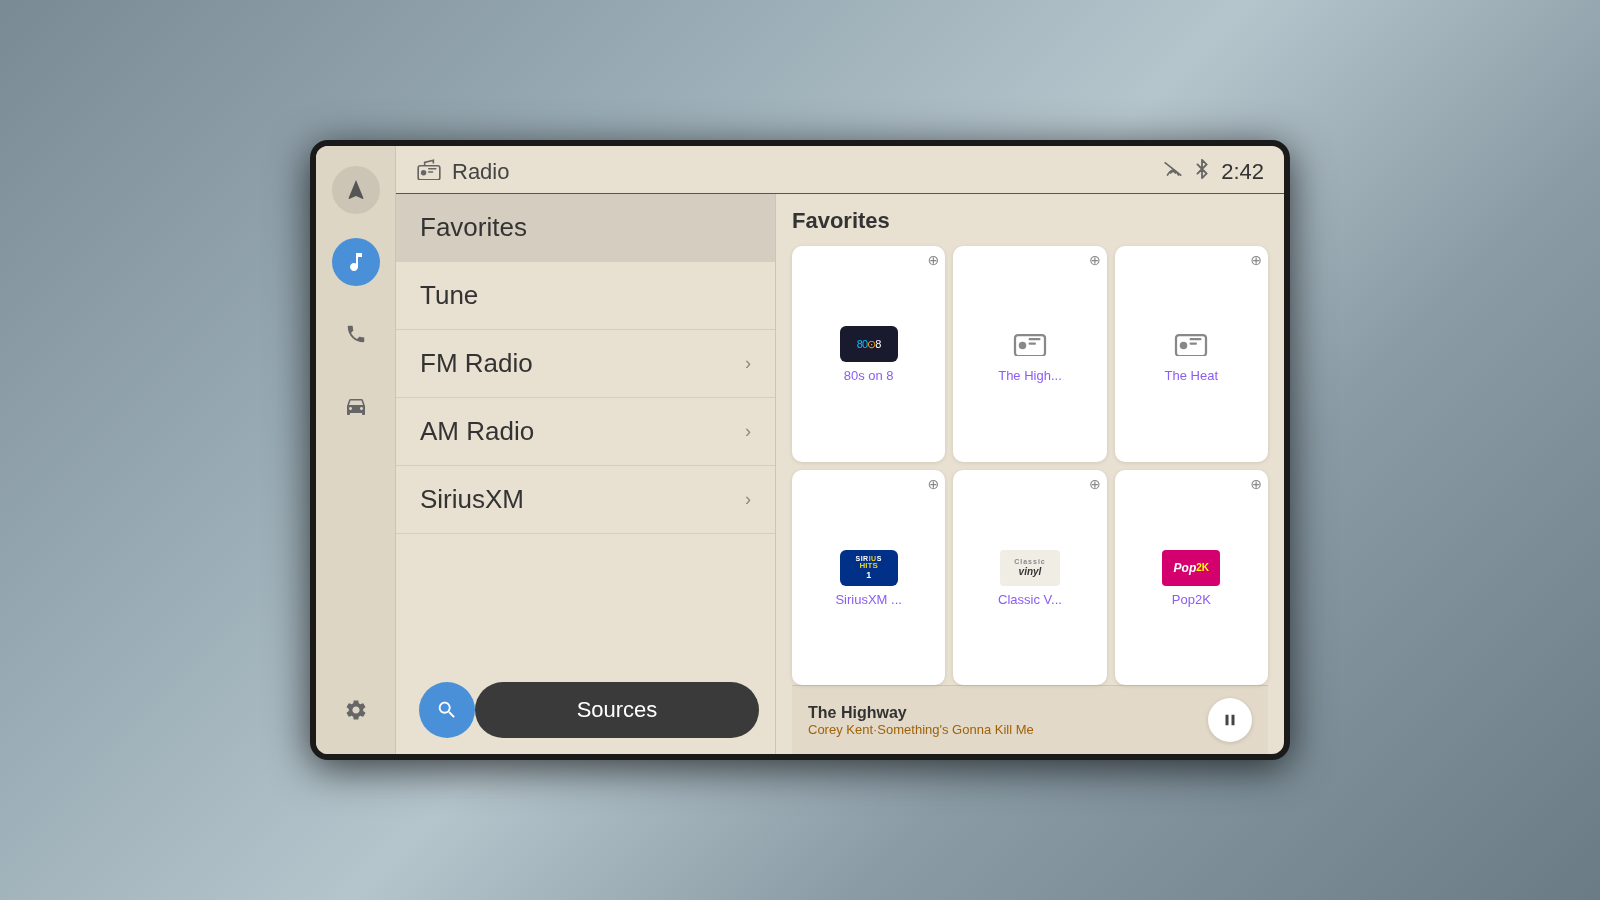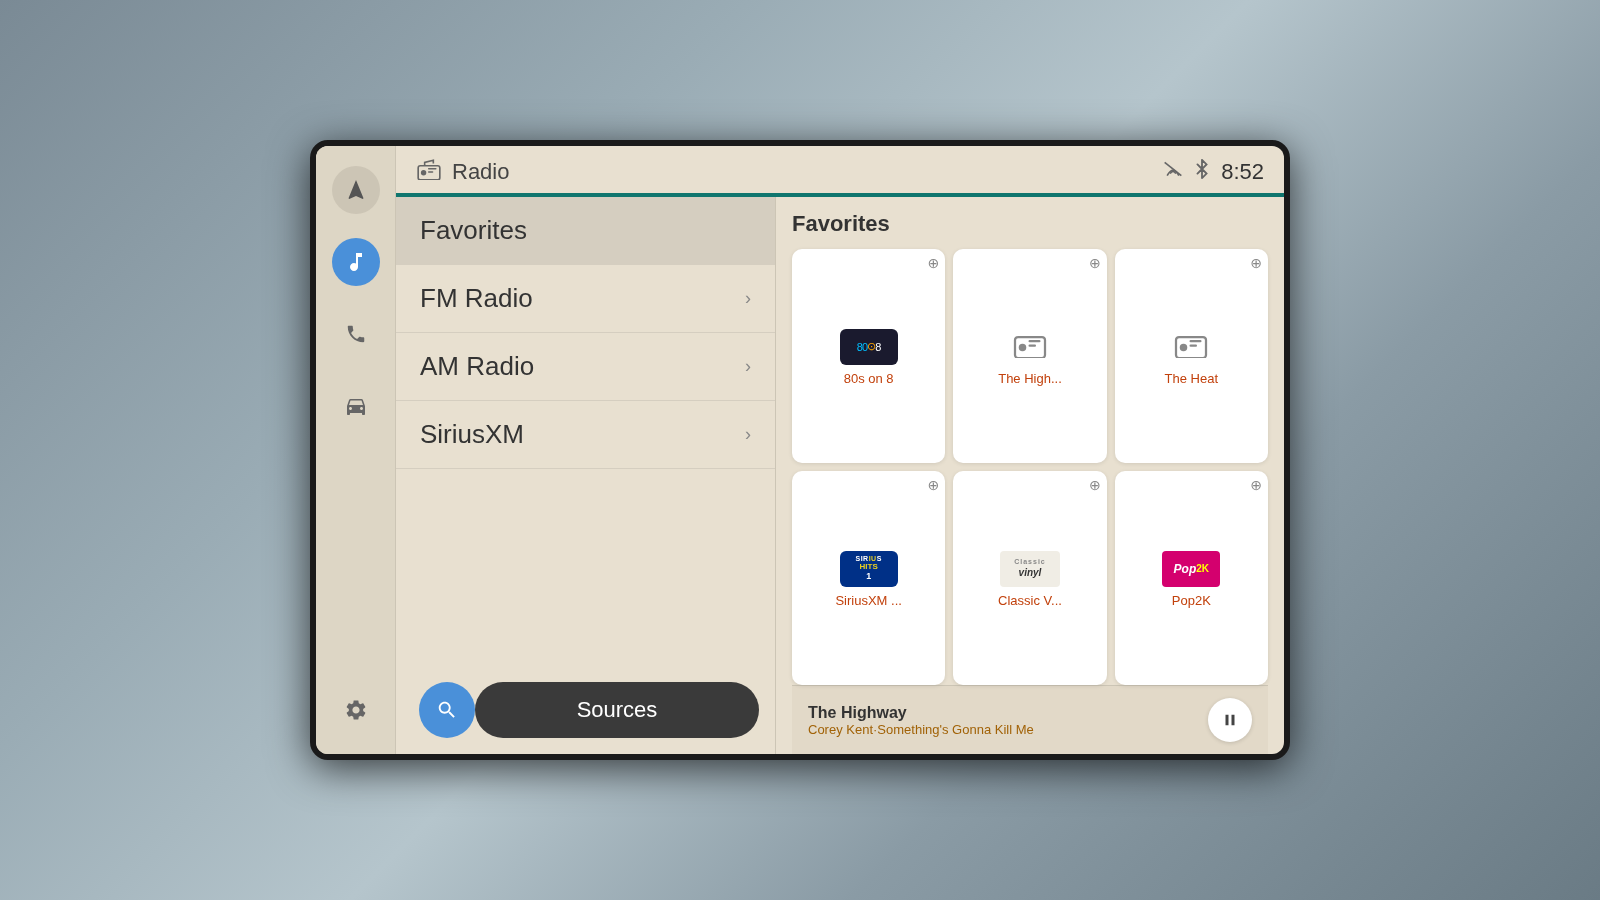--- a/index.html
+++ b/index.html
@@ -85,21 +85,21 @@
       padding: 0;
       position: relative;
     }
 
     
     .top-bar {
       display: flex;
       align-items: center;
       justify-content: space-between;
       padding: 12px 20px 8px 20px;
-      border-bottom: 4px solid #0f766e;
+      border-bottom: 1px solid #0f766e;
     }
 
     .top-bar-left {
       display: flex;
       align-items: center;
       gap: 10px;
       font-size: 22px;
       color: #444;
       font-weight: 400;
     }
@@ -244,21 +244,21 @@
       width: 60px;
       height: 40px;
       display: flex;
       align-items: center;
       justify-content: center;
       margin-bottom: 4px;
     }
 
     .fav-label {
       font-size: 13px;
-      color: #c2410c;
+      color: #8b5cf6;
       font-weight: 500;
       text-align: center;
     }
 
     
     .logo-80s {
       background: #1a1a2e;
       border-radius: 6px;
       width: 58px;
       height: 36px;
@@ -431,29 +431,32 @@
               <path d="M2 2L22 18"></path>
               <path d="M8.5 15.5 Q12 10 15.5 15.5"></path>
               <path d="M5 18 Q12 5 19 18"></path>
             </svg>
           </span>
           <span style="font-size:18px; color:#666;">
             <svg width="14" height="20" viewBox="0 0 14 22" fill="#666">
               <path d="M7 1L7 21M7 1L12 6L7 11L12 16L7 21M7 11L2 6M7 11L2 16" stroke="#666" stroke-width="2" fill="none" stroke-linecap="round"></path>
             </svg>
           </span>
-          <span class="time-display">8:52</span>
+          <span class="time-display">2:42</span>
         </div>
       </div>
 
       <div class="content-columns">
 
         <div class="left-menu">
           <div class="menu-item active">
             <span>Favorites</span>
+          </div>
+          <div class="menu-item">
+            <span>Tune</span>
           </div>
           <div class="menu-item">
             <span>FM Radio</span>
             <span class="menu-chevron">›</span>
           </div>
           <div class="menu-item">
             <span>AM Radio</span>
             <span class="menu-chevron">›</span>
           </div>
           <div class="menu-item">

